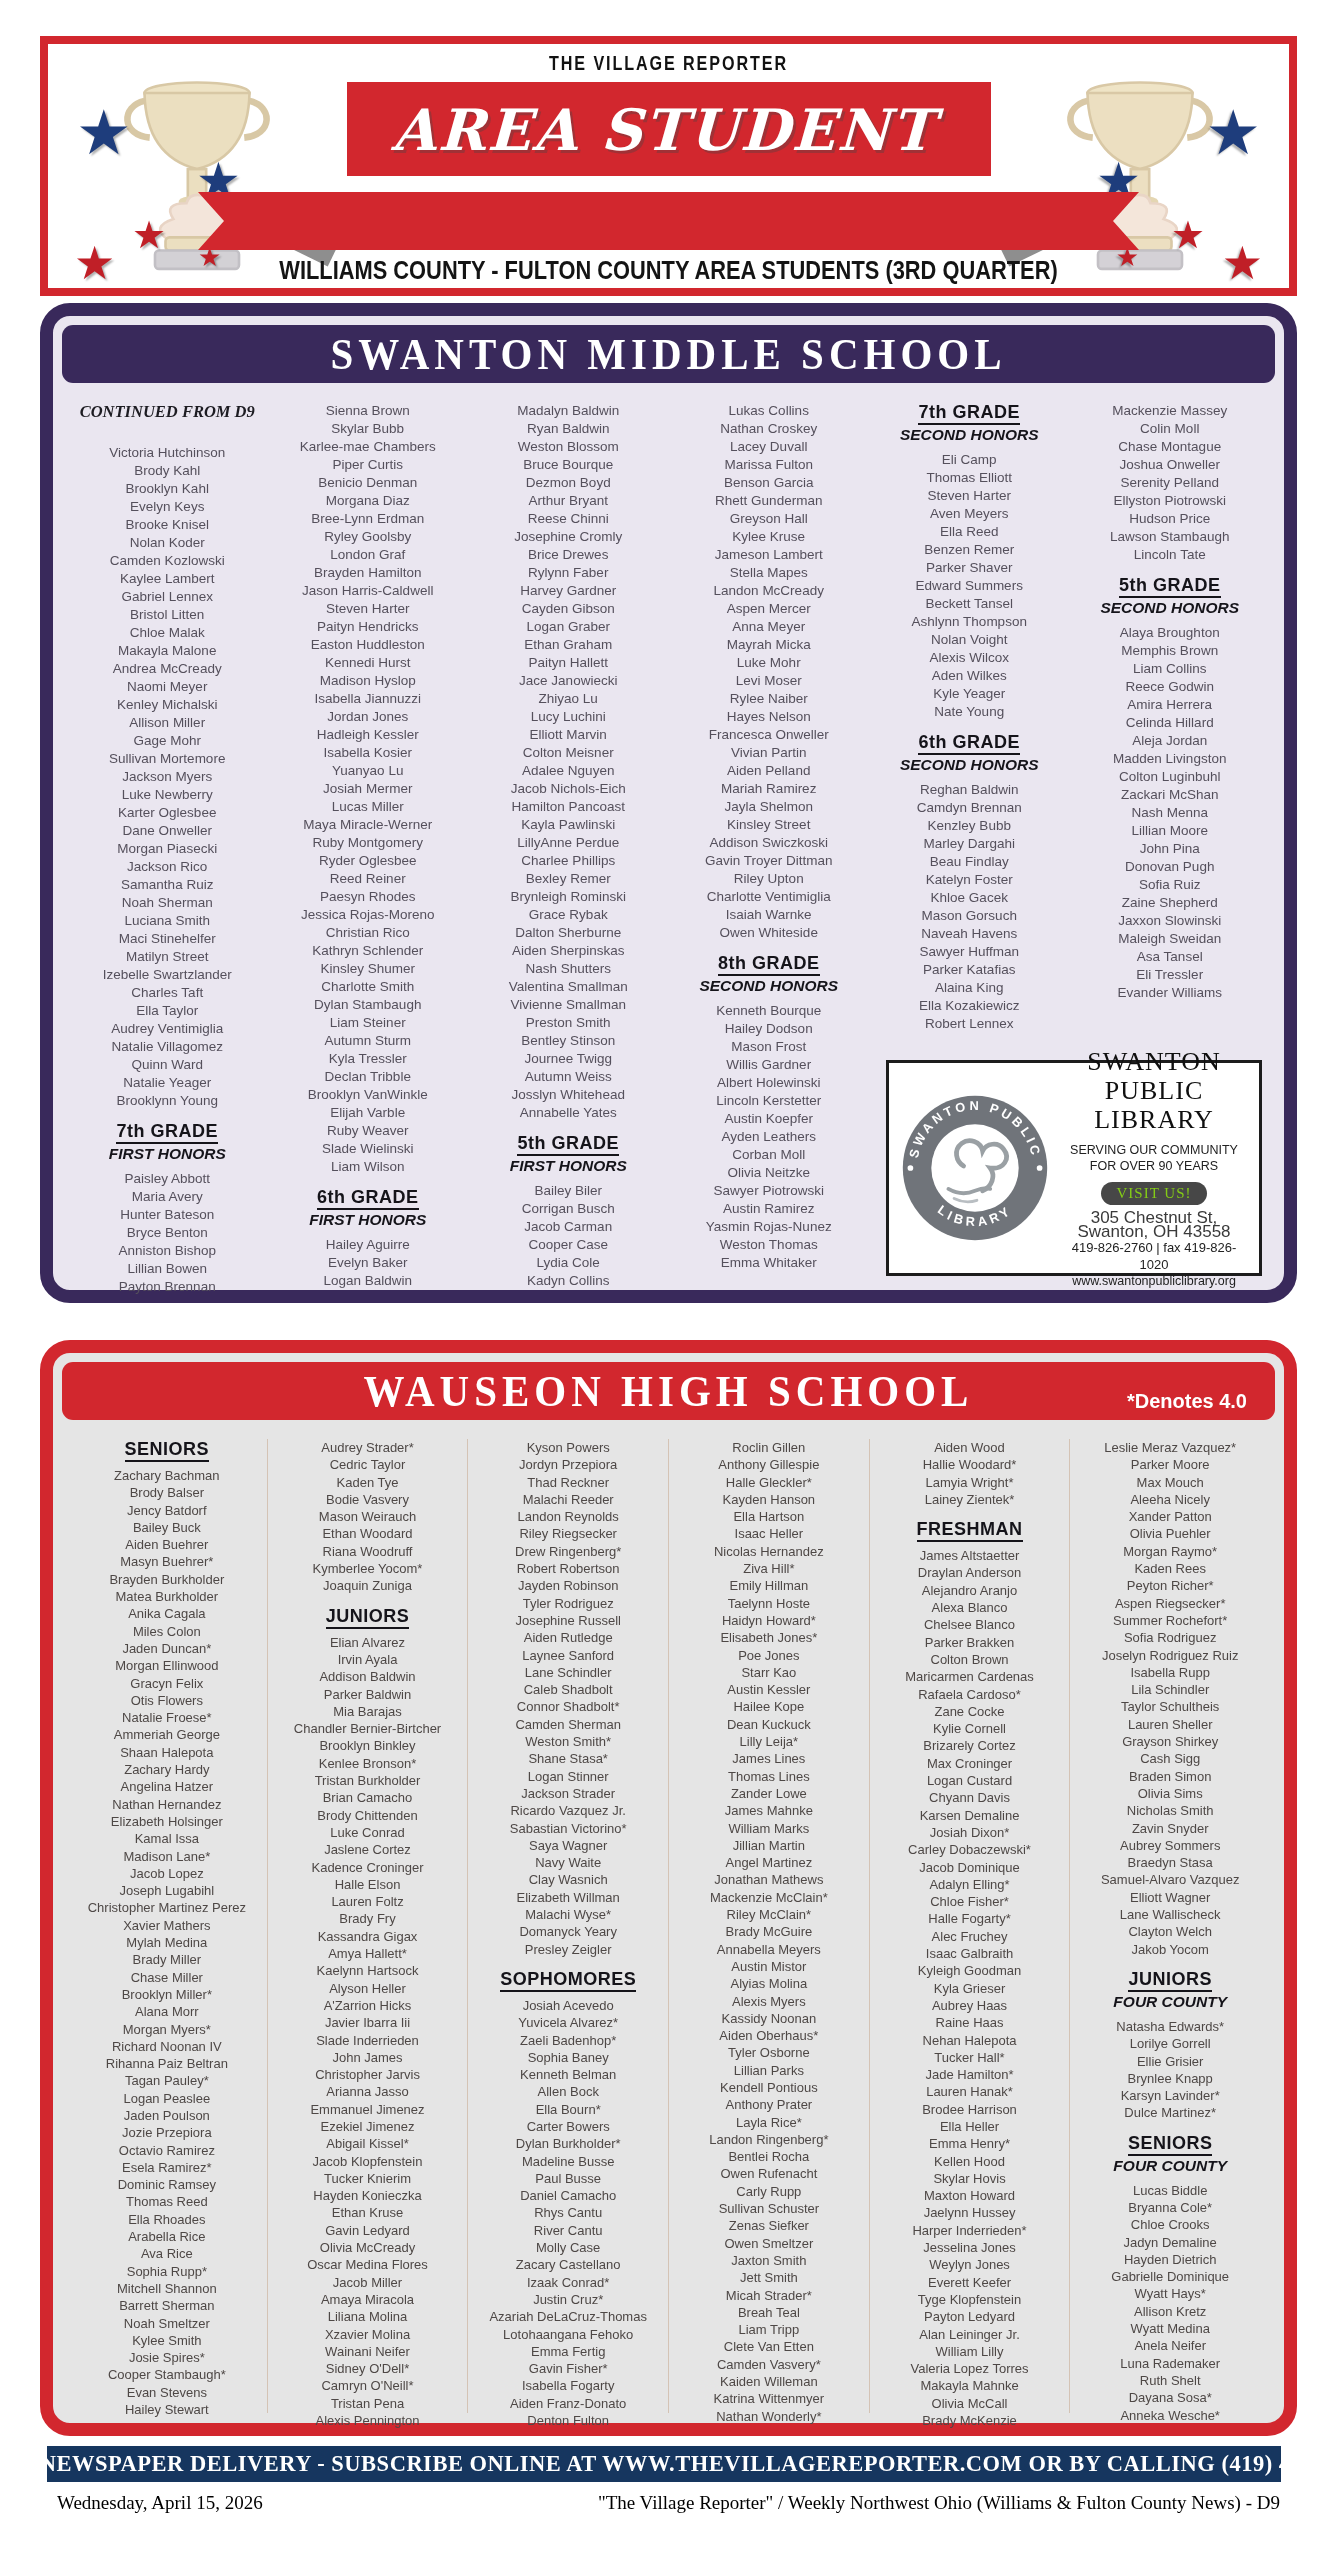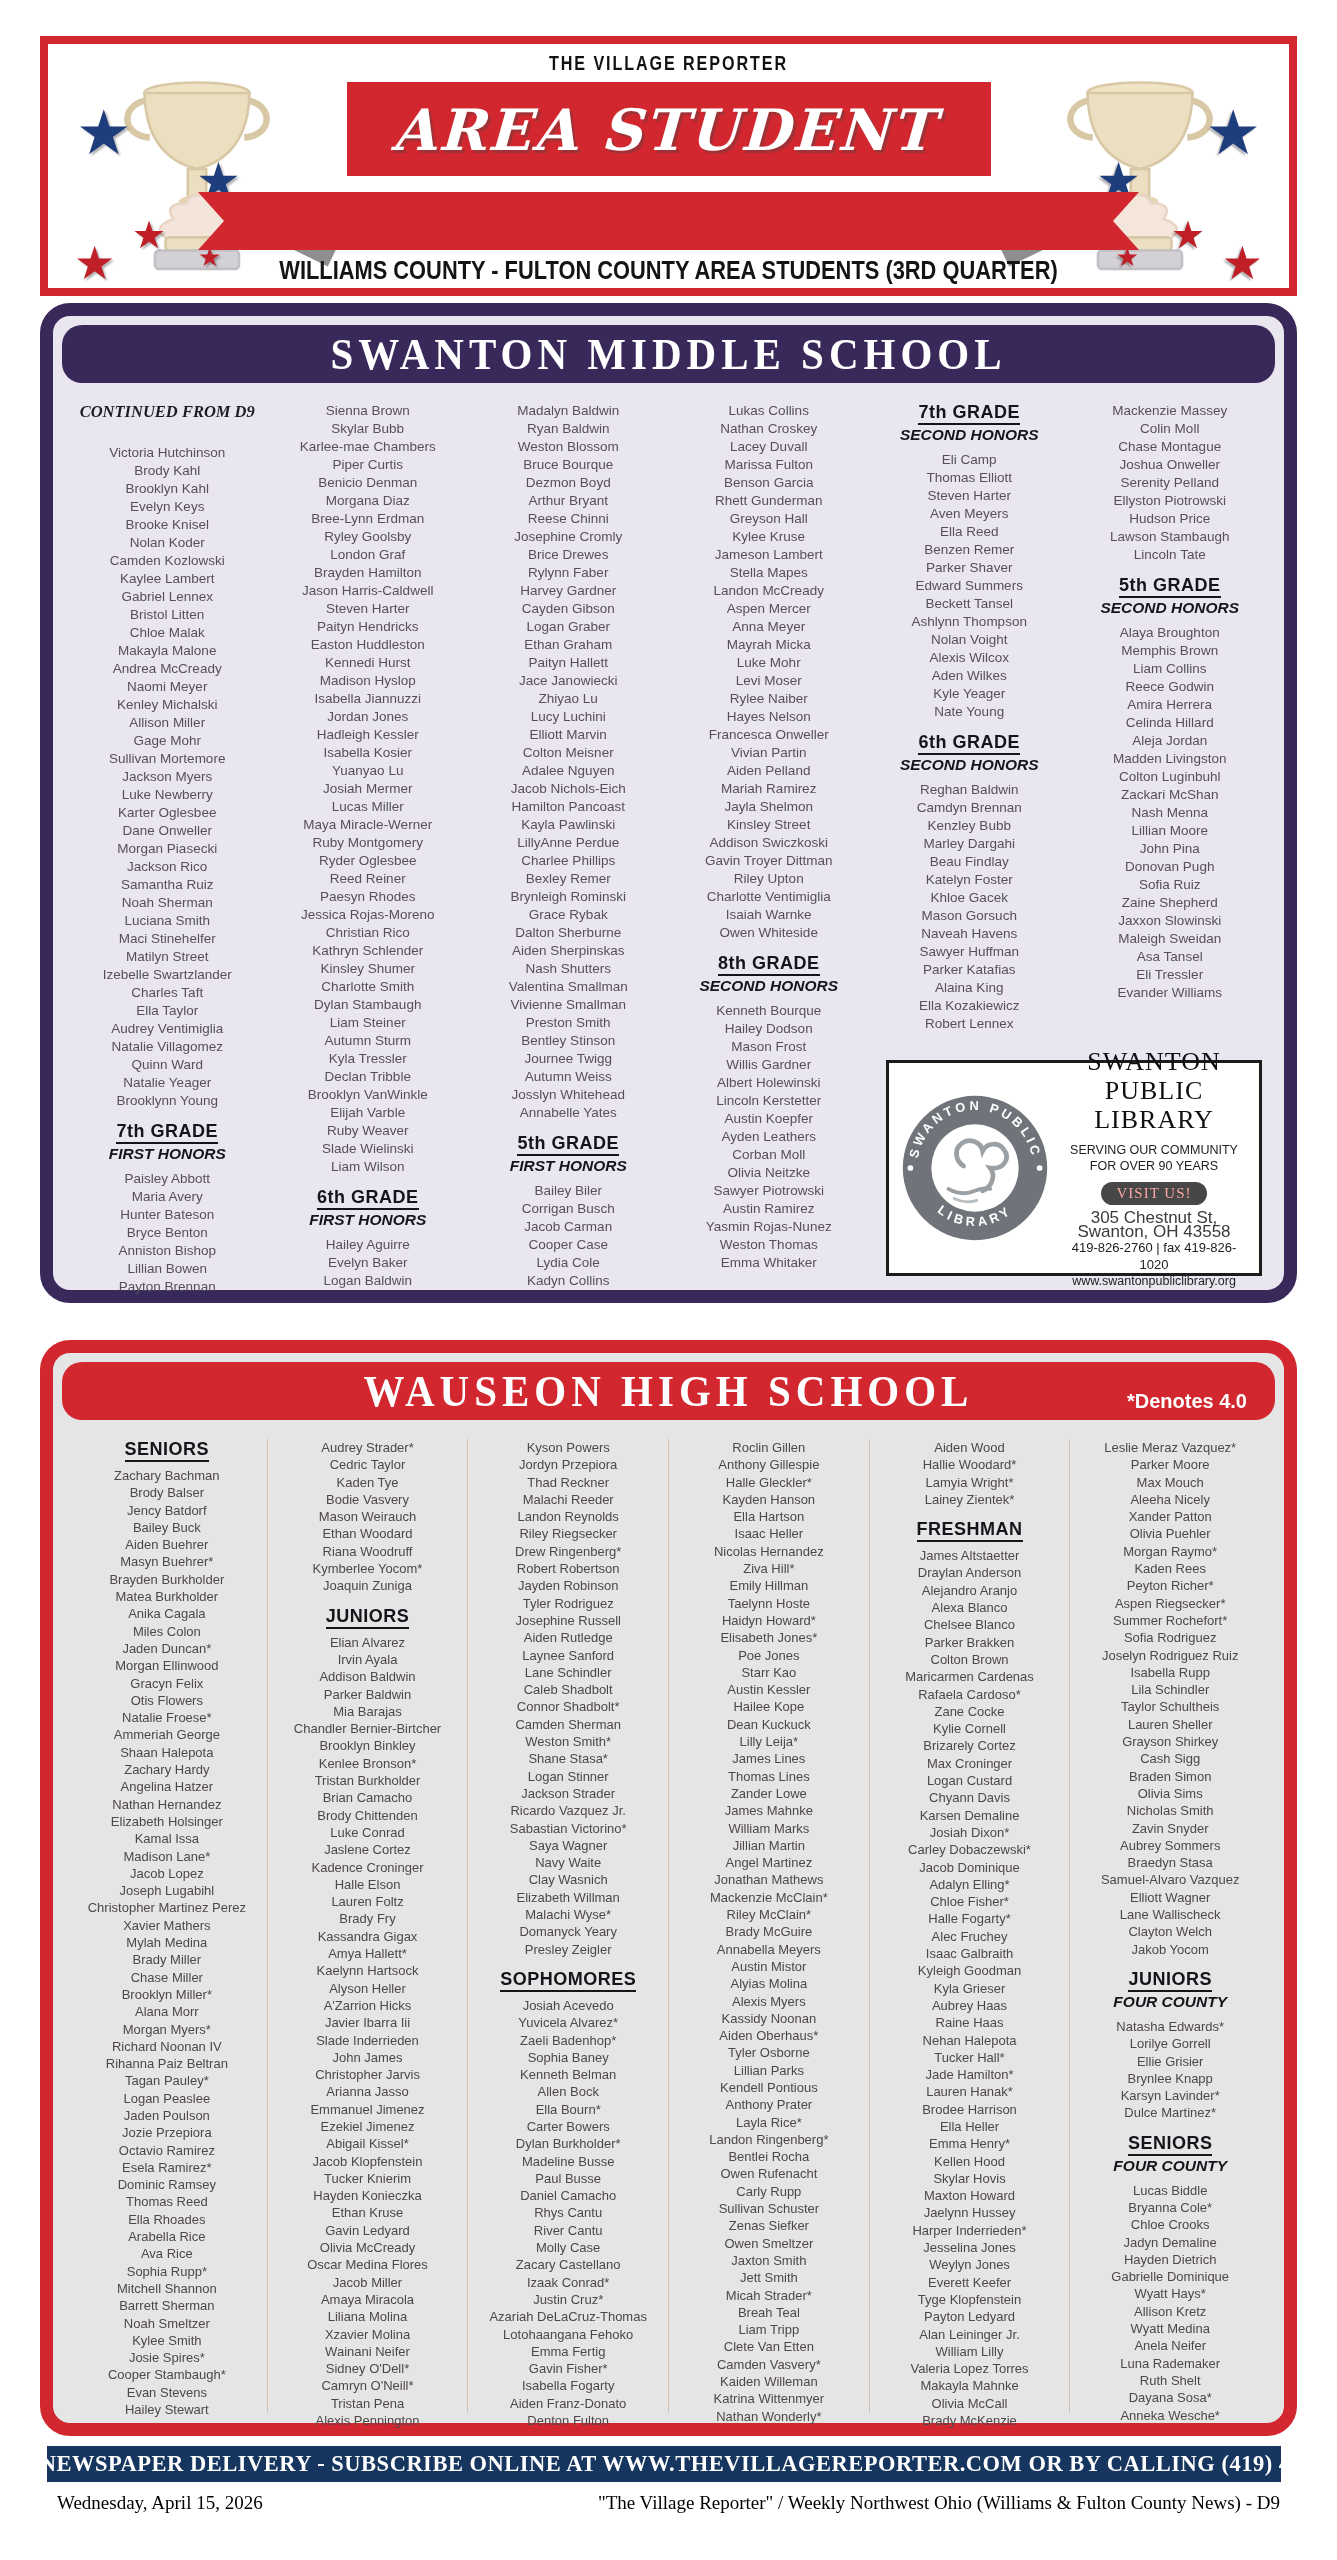--- a/index.html
+++ b/index.html
@@ -36,21 +36,21 @@
   .st2{font-size:50px;left:148px;top:112px;}
   .st3{font-size:38px;left:84px;top:172px;}
   .st4{font-size:46px;left:26px;top:196px;}
   .st5{font-size:26px;left:150px;top:200px;}
   .trophy{position:absolute;right:-24px;top:28px;opacity:.5;}
 
   
   .school{position:absolute;left:40px;width:1257px;box-sizing:border-box;border-radius:30px;}
   .swanton{top:303px;height:1000px;border:13px solid #39295b;background:#eae6f0;}
   .wauseon{top:1340px;height:1096px;border:13px solid #d2272e;background:#e5e5e5;}
-  .school-bar{position:absolute;left:9px;right:9px;top:9px;height:58px;border-radius:20px;
+  .school-bar{position:absolute;left:9px;right:9px;top:9px;height:58px;border-radius:11px;
           display:flex;align-items:center;justify-content:center;}
   .swanton .school-bar{background:#39295b;}
   .wauseon .school-bar{background:#d2272e;}
   .school-bar .bt{font-family:"Liberation Serif",serif;font-weight:bold;font-size:41px;color:#fff;
           letter-spacing:5px;transform:scaleY(1.1);white-space:nowrap;}
   .school-note{position:absolute;right:28px;bottom:7px;font-weight:bold;
           font-size:20px;color:#fff;}
   .cols{position:absolute;left:14px;right:14px;top:86px;bottom:10px;display:flex;}
   .col{flex:1 1 0;padding:0 3px;text-align:center;min-width:0;}
   .swanton .name{font-size:13.5px;line-height:18px;color:#55505c;}
@@ -64,21 +64,21 @@
   .hblock .sub{font-size:15.5px;font-weight:bold;font-style:italic;color:#15141a;margin-top:3px;}
   .wcols .col + .col{border-left:1px solid #d4c3b5;}
 
   
   .ad{position:absolute;right:22px;bottom:14px;width:376px;height:216px;box-sizing:border-box;
       background:#fff;border:3px solid #1c1c1c;display:flex;align-items:center;gap:8px;
       padding:8px 10px;z-index:5;}
   .ad-right{flex:1;text-align:center;}
   .ad-title{font-family:"Liberation Serif",serif;font-size:26px;line-height:29px;color:#101010;letter-spacing:1px;}
   .ad-tag{font-size:12.5px;line-height:16px;color:#222;margin-top:8px;}
-  .ad-btn{display:inline-block;margin:8px auto 6px;background:#474747;color:#fca5a5;border-radius:15px;
+  .ad-btn{display:inline-block;margin:8px auto 6px;background:#474747;color:#84cc16;border-radius:15px;
       padding:3px 16px;font-family:"Liberation Serif",serif;font-size:15px;letter-spacing:1px;cursor:pointer;}
   .ad-addr{font-size:17px;line-height:14px;color:#3a3a3a;}
   .ad-phone{font-size:13px;line-height:17px;color:#222;}
   .ad-web{font-size:12.5px;line-height:17px;color:#222;}
 
   
   .subscribe{position:absolute;left:47px;top:2446px;width:1234px;height:36px;background:#16365f;
       color:#fff;display:flex;align-items:center;justify-content:center;font-family:"Liberation Serif",serif;
       font-weight:bold;font-size:22.5px;letter-spacing:.5px;white-space:nowrap;}
   .dateline{position:absolute;left:57px;right:57px;top:2492px;display:flex;justify-content:space-between;

